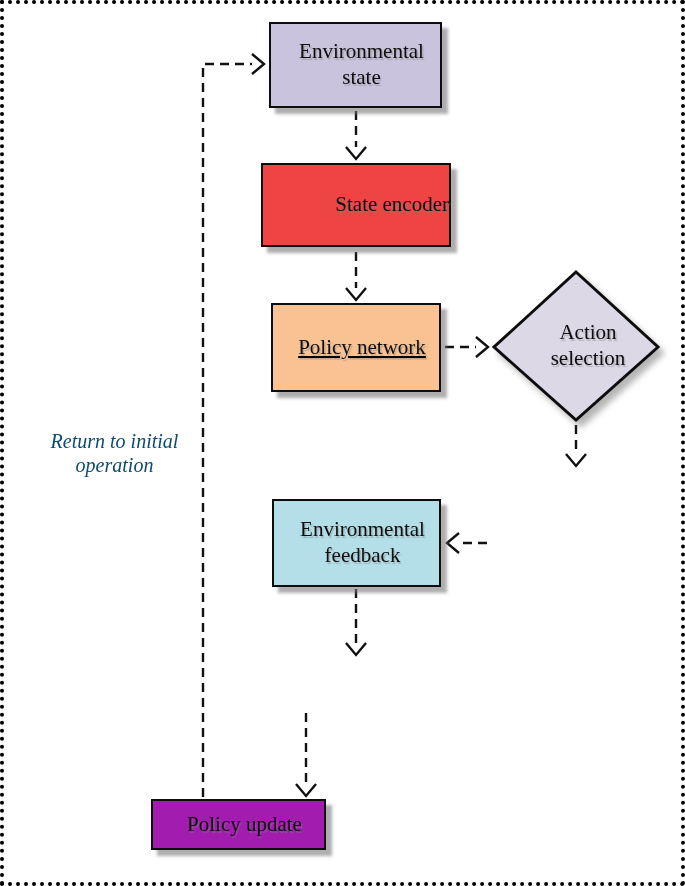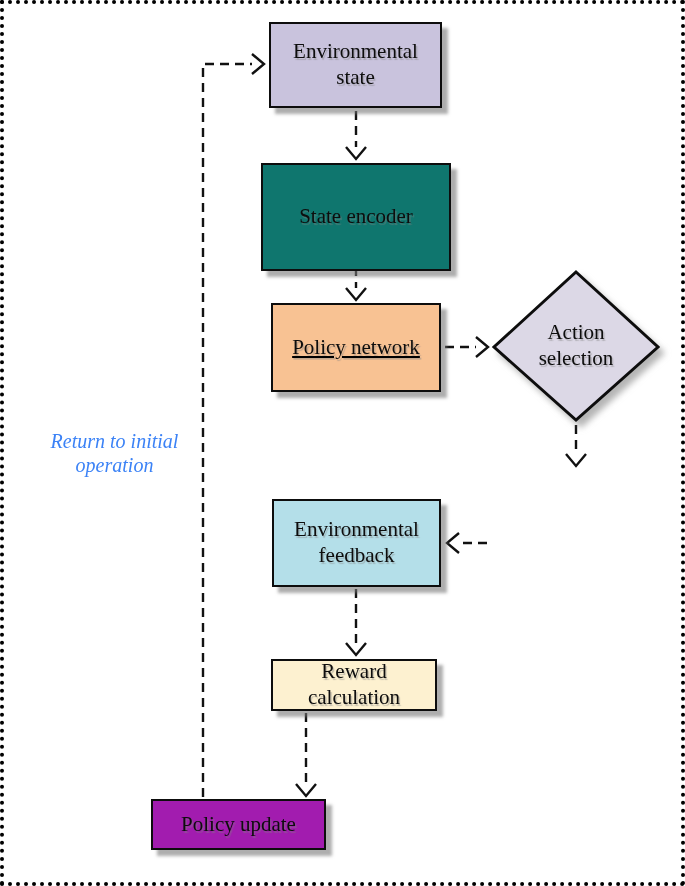--- a/index.html
+++ b/index.html
@@ -27,20 +27,21 @@
     fill: none;
     stroke: #111111;
     stroke-width: 2.4;
   }
   .connectors .dash { stroke-dasharray: 9 6; }
   .node {
     position: absolute;
     display: flex;
     align-items: center;
     justify-content: center;
+    padding-left: 12px;
   }
   .node.rect {
     border: 2.5px solid #0d0d0d;
     box-shadow: 6px 6px 3px rgba(120,120,120,0.6);
     box-sizing: border-box;
   }
   .node.diamond { border: none; }
   .node.diamond svg {
     position: absolute;
     left: 0; top: 0;
@@ -57,21 +58,21 @@
     text-shadow: 1.4px 1.6px 1px rgba(130,130,130,0.45);
   }
   .annotation {
     position: absolute;
     left: 28px;
     top: 426px;
     width: 165px;
     font-size: 20px;
     line-height: 1.18;
     font-style: italic;
-    color: #3b82f6;
+    color: #0c4a6e;
     text-align: center;
     white-space: pre-line;
   }
 </style>
 </head>
 <body>
 
 <div class="figure">
 
   <svg class="connectors" viewBox="0 0 685 886">
@@ -107,21 +108,21 @@
       <polyline class="dash" points="199,793 199,60 248,60"></polyline>
       <path d="M248 50 L260 60 L248 70"></path>
     </g>
   </svg>
 
   <div class="node rect" style="left: 265px; top: 18px; width: 173px; height: 86px; background-color: rgb(201, 195, 221);">
     <span class="label">Environmental
 state</span>
   </div>
 
-  <div class="node rect" style="left: 257px; top: 159px; width: 190px; height: 108px; background-color: #0f766e;">
+  <div class="node rect" style="left: 257px; top: 159px; width: 190px; height: 84px; background-color: #ef4444; justify-content: flex-end;">
     <span class="label">State encoder</span>
   </div>
 
   <div class="node rect" style="left: 267px; top: 299px; width: 170px; height: 89px; background-color: rgb(248, 194, 147); text-decoration: underline;">
     <span class="label">Policy network</span>
   </div>
 
   <div class="node diamond" style="left:486px;top:264px;width:172px;height:156px">
     <svg width="172" height="156" viewBox="0 0 172 156">
       <polygon points="86,4 168,79 86,152 4,79" stroke="#0d0d0d" stroke-width="3" fill="#dcd8e6"></polygon>
@@ -129,24 +130,20 @@
     <span class="label">Action
 selection</span>
   </div>
 
 
   <div class="node rect" style="left: 268px; top: 495px; width: 169px; height: 88px; background-color: rgb(180, 223, 233);">
     <span class="label">Environmental
 feedback</span>
   </div>
 
-  <div class="node rect" style="left: 267px; top: 655px; width: 166px; height: 52px; background-color: rgb(253, 241, 208);">
-    <span class="label">Reward
-calculation</span>
-  </div>
 
   <div class="node rect" style="left: 147px; top: 795px; width: 175px; height: 51px; background-color: #a21caf;">
     <span class="label">Policy update</span>
   </div>
 
   <div class="annotation">Return to initial
 operation</div>
 
 </div>
 

